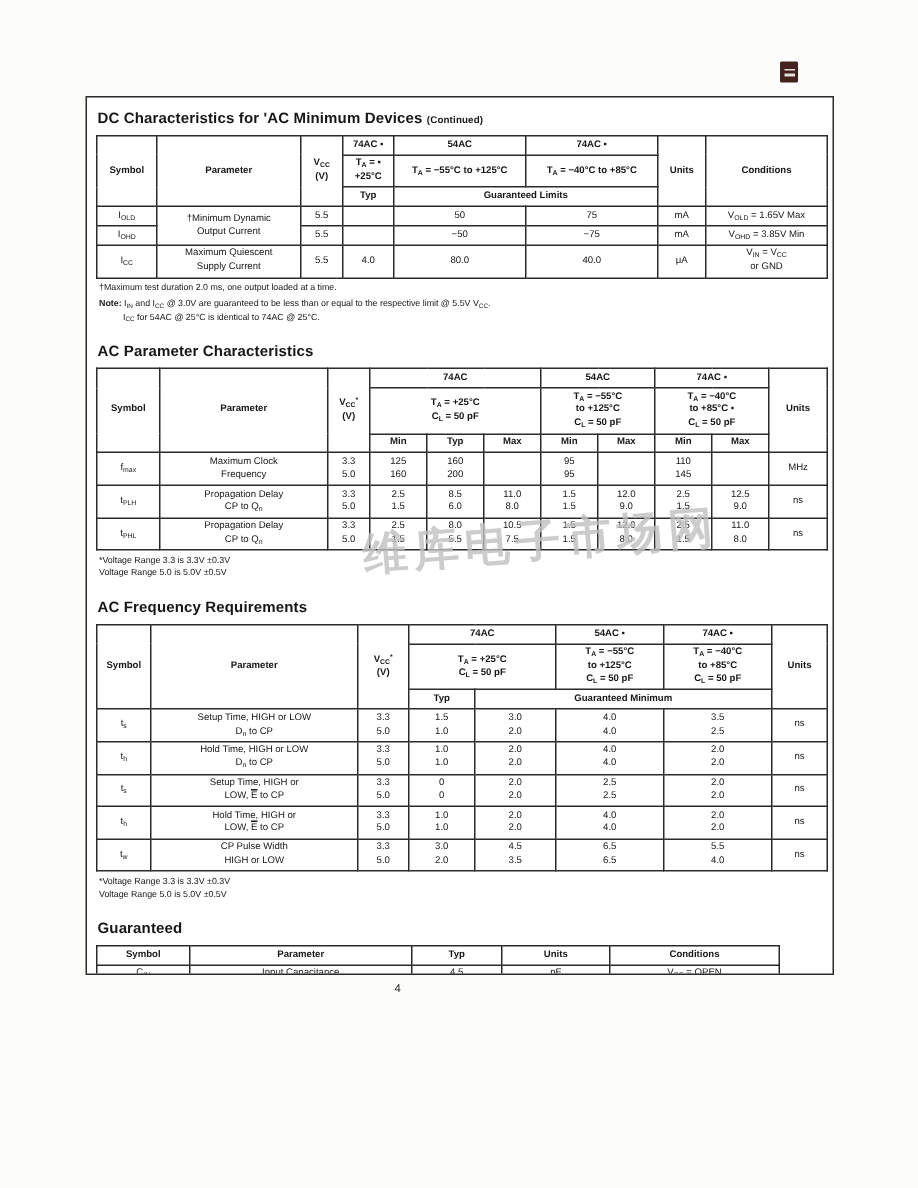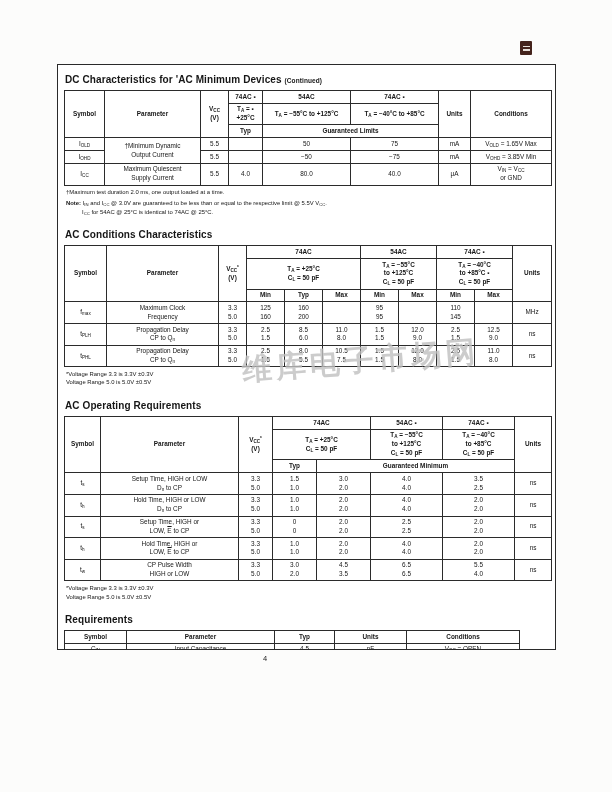--- a/index.html
+++ b/index.html
@@ -102,21 +102,21 @@
       </table>
     <div class="fn">†Maximum test duration 2.0 ms, one output loaded at a time.</div>
     <div class="fn">
       <b>Note:</b>
       <span>I<sub>IN</sub> and I<sub>CC</sub> @ 3.0V are guaranteed to be less than or equal to the respective limit @ 5.5V V<sub>CC</sub>.</span><br>
       <span class="indent">I<sub>CC</sub> for 54AC @ 25°C is identical to 74AC @ 25°C.</span>
     </div>
   </div>
 
   <div>
-    <h2 class="section-title mt">AC Conditions Characteristics</h2>
+    <h2 class="section-title mt">AC Parameter Characteristics</h2>
     <table class="tbl">
       <colgroup>
           <col style="width:42px">
           <col style="width:112px">
           <col style="width:28px">
           <col style="width:38px">
           <col style="width:38px">
           <col style="width:38px">
           <col style="width:38px">
           <col style="width:38px">
@@ -186,21 +186,21 @@
         <td>2.5<br>1.5</td>
         <td>11.0<br>8.0</td>
         <td>ns</td>
       </tr>
     </tbody>
       </table>
     <div class="fn">*Voltage Range 3.3 is 3.3V ±0.3V<br>Voltage Range 5.0 is 5.0V ±0.5V</div>
   </div>
 
   <div>
-    <h2 class="section-title mt">AC Operating Requirements</h2>
+    <h2 class="section-title mt">AC Frequency Requirements</h2>
     <table class="tbl">
       <colgroup>
           <col style="width:36px">
           <col style="width:138px">
           <col style="width:34px">
           <col style="width:44px">
           <col style="width:54px">
           <col style="width:72px">
           <col style="width:72px">
           <col style="width:37px">
@@ -273,21 +273,21 @@
         <td>6.5<br>6.5</td>
         <td>5.5<br>4.0</td>
         <td>ns</td>
       </tr>
     </tbody>
       </table>
     <div class="fn">*Voltage Range 3.3 is 3.3V ±0.3V<br>Voltage Range 5.0 is 5.0V ±0.5V</div>
   </div>
 
   <div>
-    <h2 class="section-title mt">Requirements</h2>
+    <h2 class="section-title mt">Guaranteed</h2>
     <table class="tbl cap-tbl">
       <colgroup>
           <col style="width:62px">
           <col style="width:148px">
           <col style="width:60px">
           <col style="width:72px">
           <col style="width:113px">
         </colgroup>
       <tbody>
           <tr>

